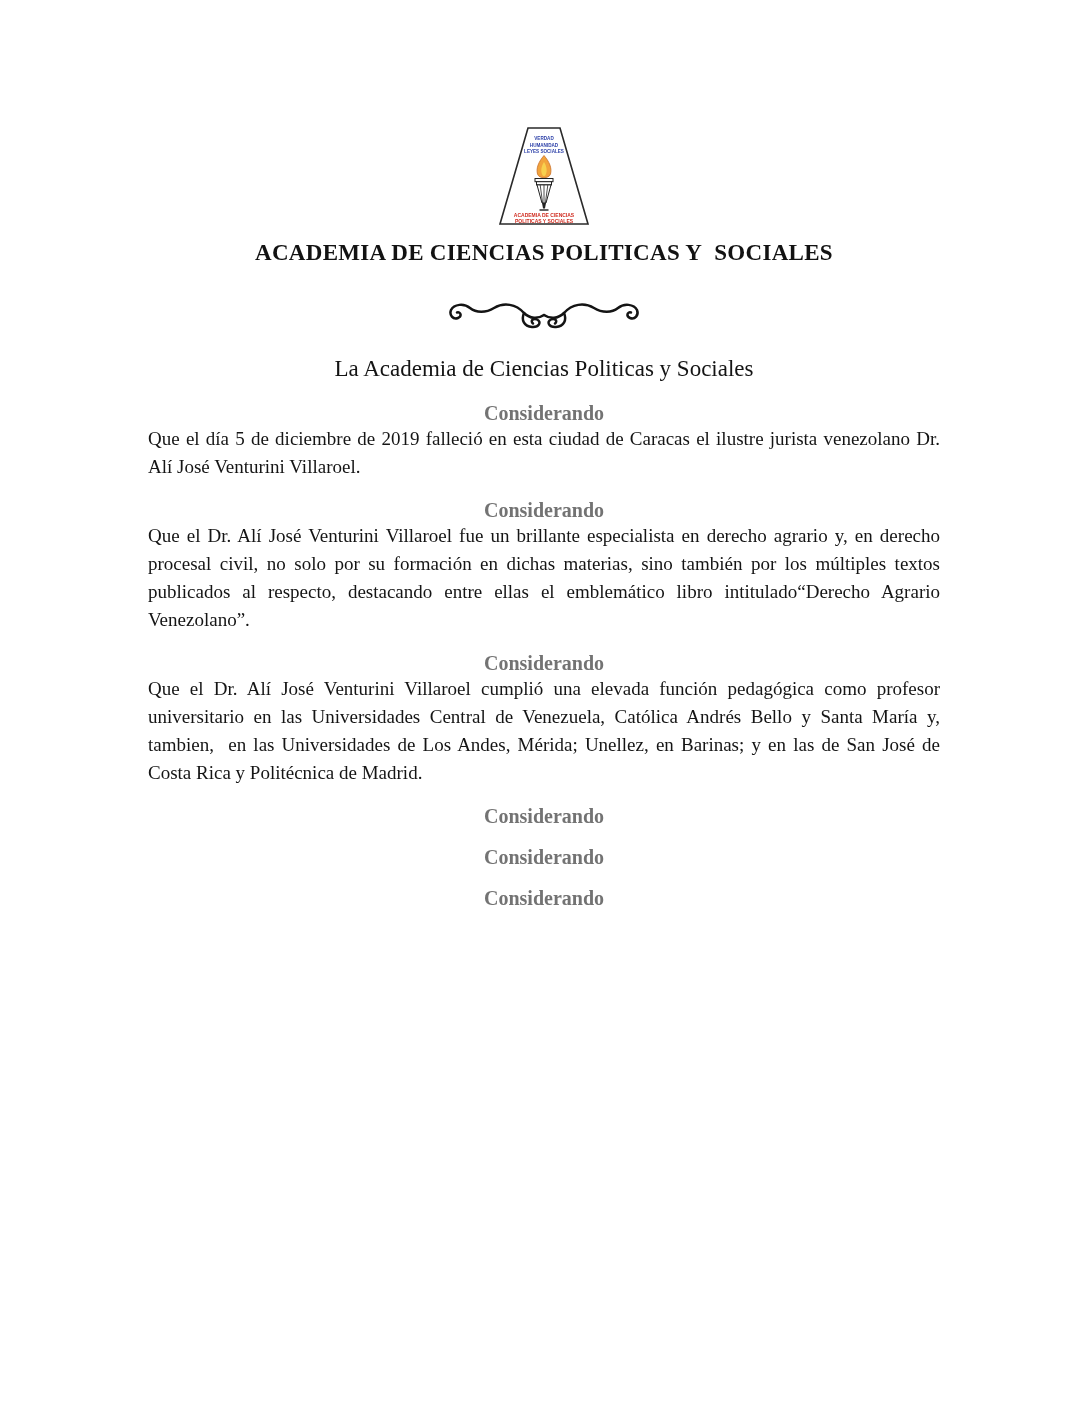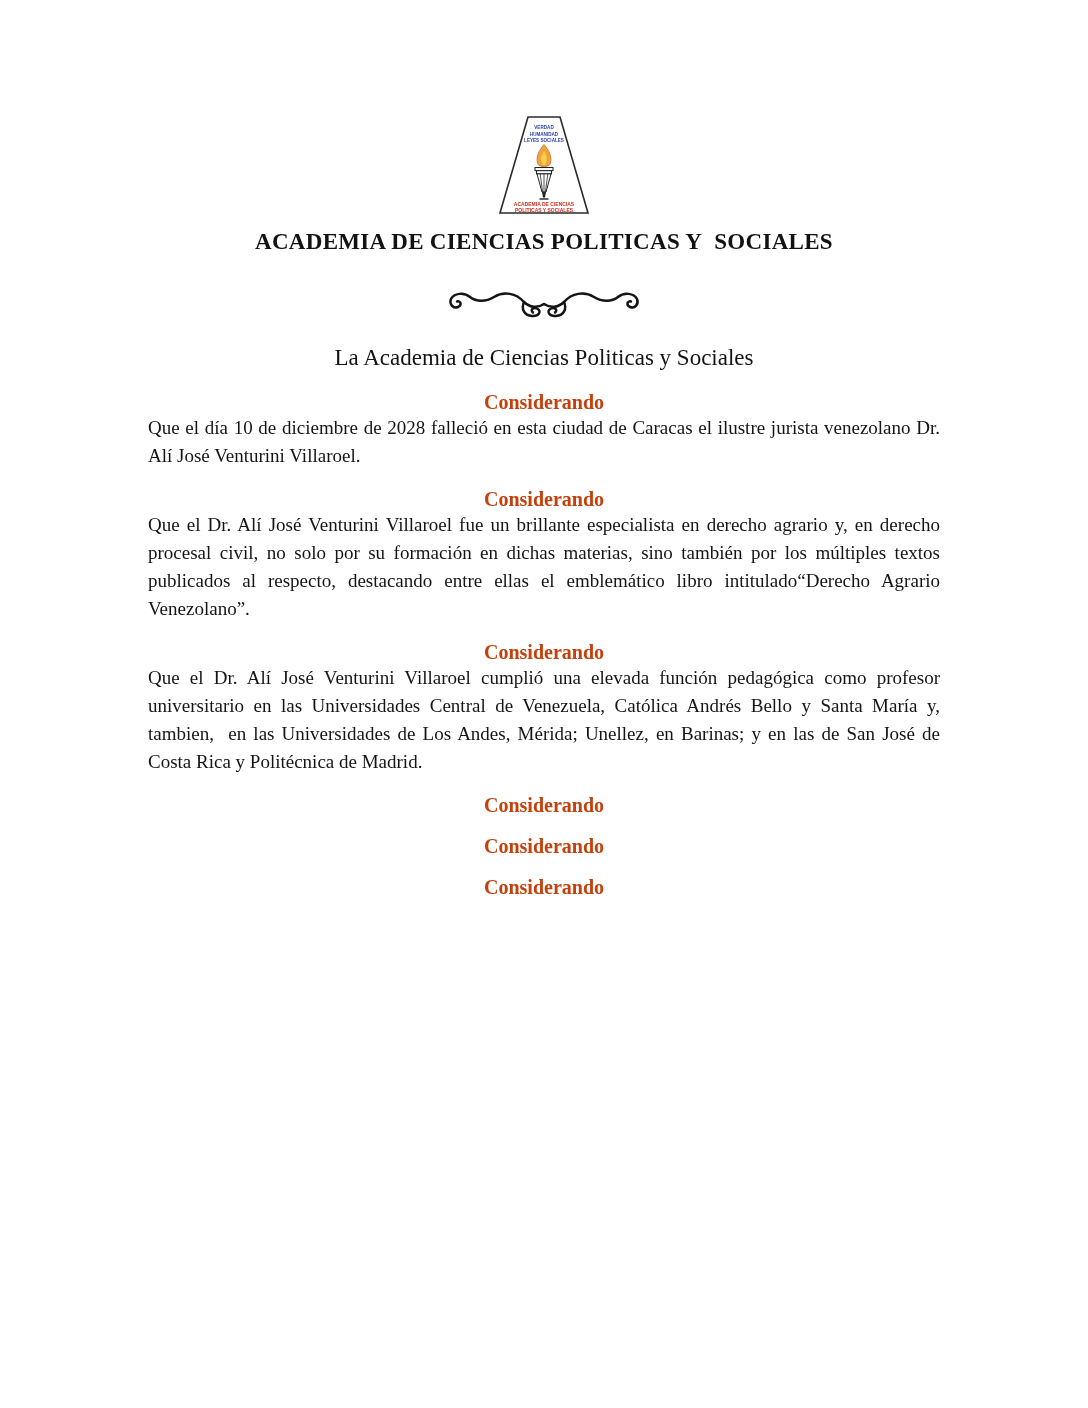--- a/index.html
+++ b/index.html
@@ -6,21 +6,21 @@
   .page {
     position: relative;
     width: 1088px;
     height: 1408px;
     margin: 0 auto;
     background: #ffffff;
     overflow: hidden;
   }
   .doc {
     width: 792px;
-    margin: 4px auto;
+    margin: 15px auto;
     padding-top: 112px;
     color: #161616;
     font-family: "Liberation Serif", "DejaVu Serif", serif;
   }
   .logo-wrap { width: 92px; margin: 0 auto; }
   .title {
     text-align: center;
     font-size: 23px;
     line-height: 28px;
     font-weight: 700;
@@ -37,21 +37,21 @@
     color: #141414;
   }
   .block { margin-top: 17px; }
   .block.first { margin-top: 20px; }
   .block h2 {
     font-size: 20px;
     line-height: 24px;
     font-weight: 700;
     text-align: center;
     margin: 0;
-    color: #c2410c;
+    color: #737373;
   }
   .block p {
     margin: 0;
     font-size: 19px;
     line-height: 28px;
     text-align: justify;
     color: #151515;
   }
   .logo-motto { font-family: "Liberation Sans", "DejaVu Sans", sans-serif; font-weight: bold; }
   .logo-name  { font-family: "Liberation Sans", "DejaVu Sans", sans-serif; font-weight: bold; }
@@ -98,21 +98,21 @@
             <path d="M131,20 C134,27 131,33.5 123,34 C116,34.5 113,29 118,26.5 C122,24.6 125,28 122,30.5"></path>
           </g>
         </g>
       </svg>
     </div>
 
     <div class="subtitle">La Academia de Ciencias Politicas y Sociales</div>
 
     <section class="block first">
       <h2>Considerando</h2>
-      <p>Que el día 10 de diciembre de 2028 falleció en esta ciudad de Caracas el ilustre jurista venezolano Dr. Alí José Venturini Villaroel.</p>
+      <p>Que el día 5 de diciembre de 2019 falleció en esta ciudad de Caracas el ilustre jurista venezolano Dr. Alí José Venturini Villaroel.</p>
     </section>
 
     <section class="block">
       <h2>Considerando</h2>
       <p>Que el Dr. Alí José Venturini Villaroel fue un brillante especialista en derecho agrario y, en derecho procesal civil, no solo por su formación en dichas materias, sino también por los múltiples textos publicados al respecto, destacando entre ellas el emblemático libro intitulado“Derecho Agrario Venezolano”.</p>
     </section>
 
     <section class="block">
       <h2>Considerando</h2>
       <p>Que el Dr. Alí José Venturini Villaroel cumplió una elevada función pedagógica como profesor universitario en las Universidades Central de Venezuela, Católica Andrés Bello y Santa María y, tambien,&nbsp; en las Universidades de Los Andes, Mérida; Unellez, en Barinas; y en las de San José de Costa Rica y Politécnica de Madrid.</p>

